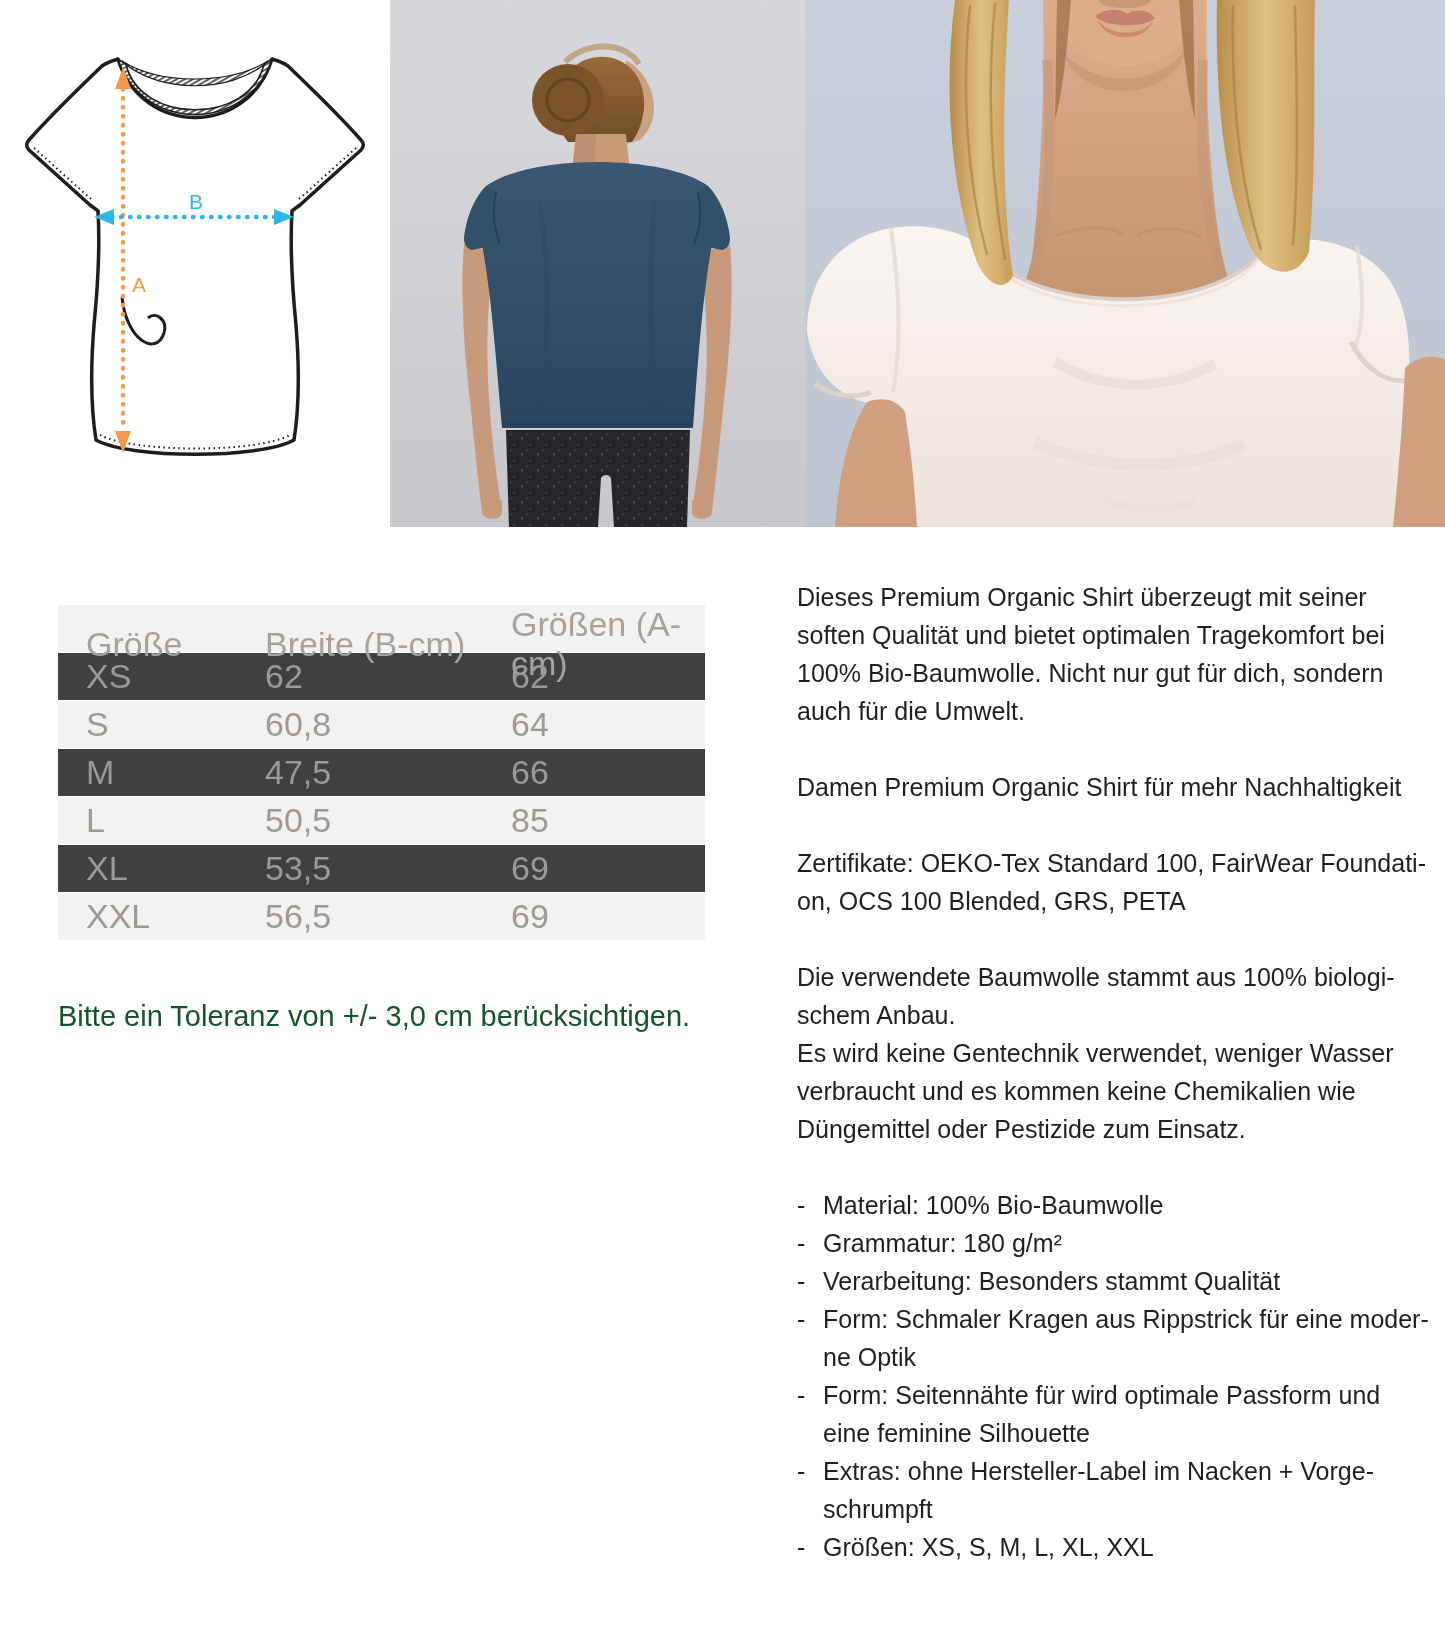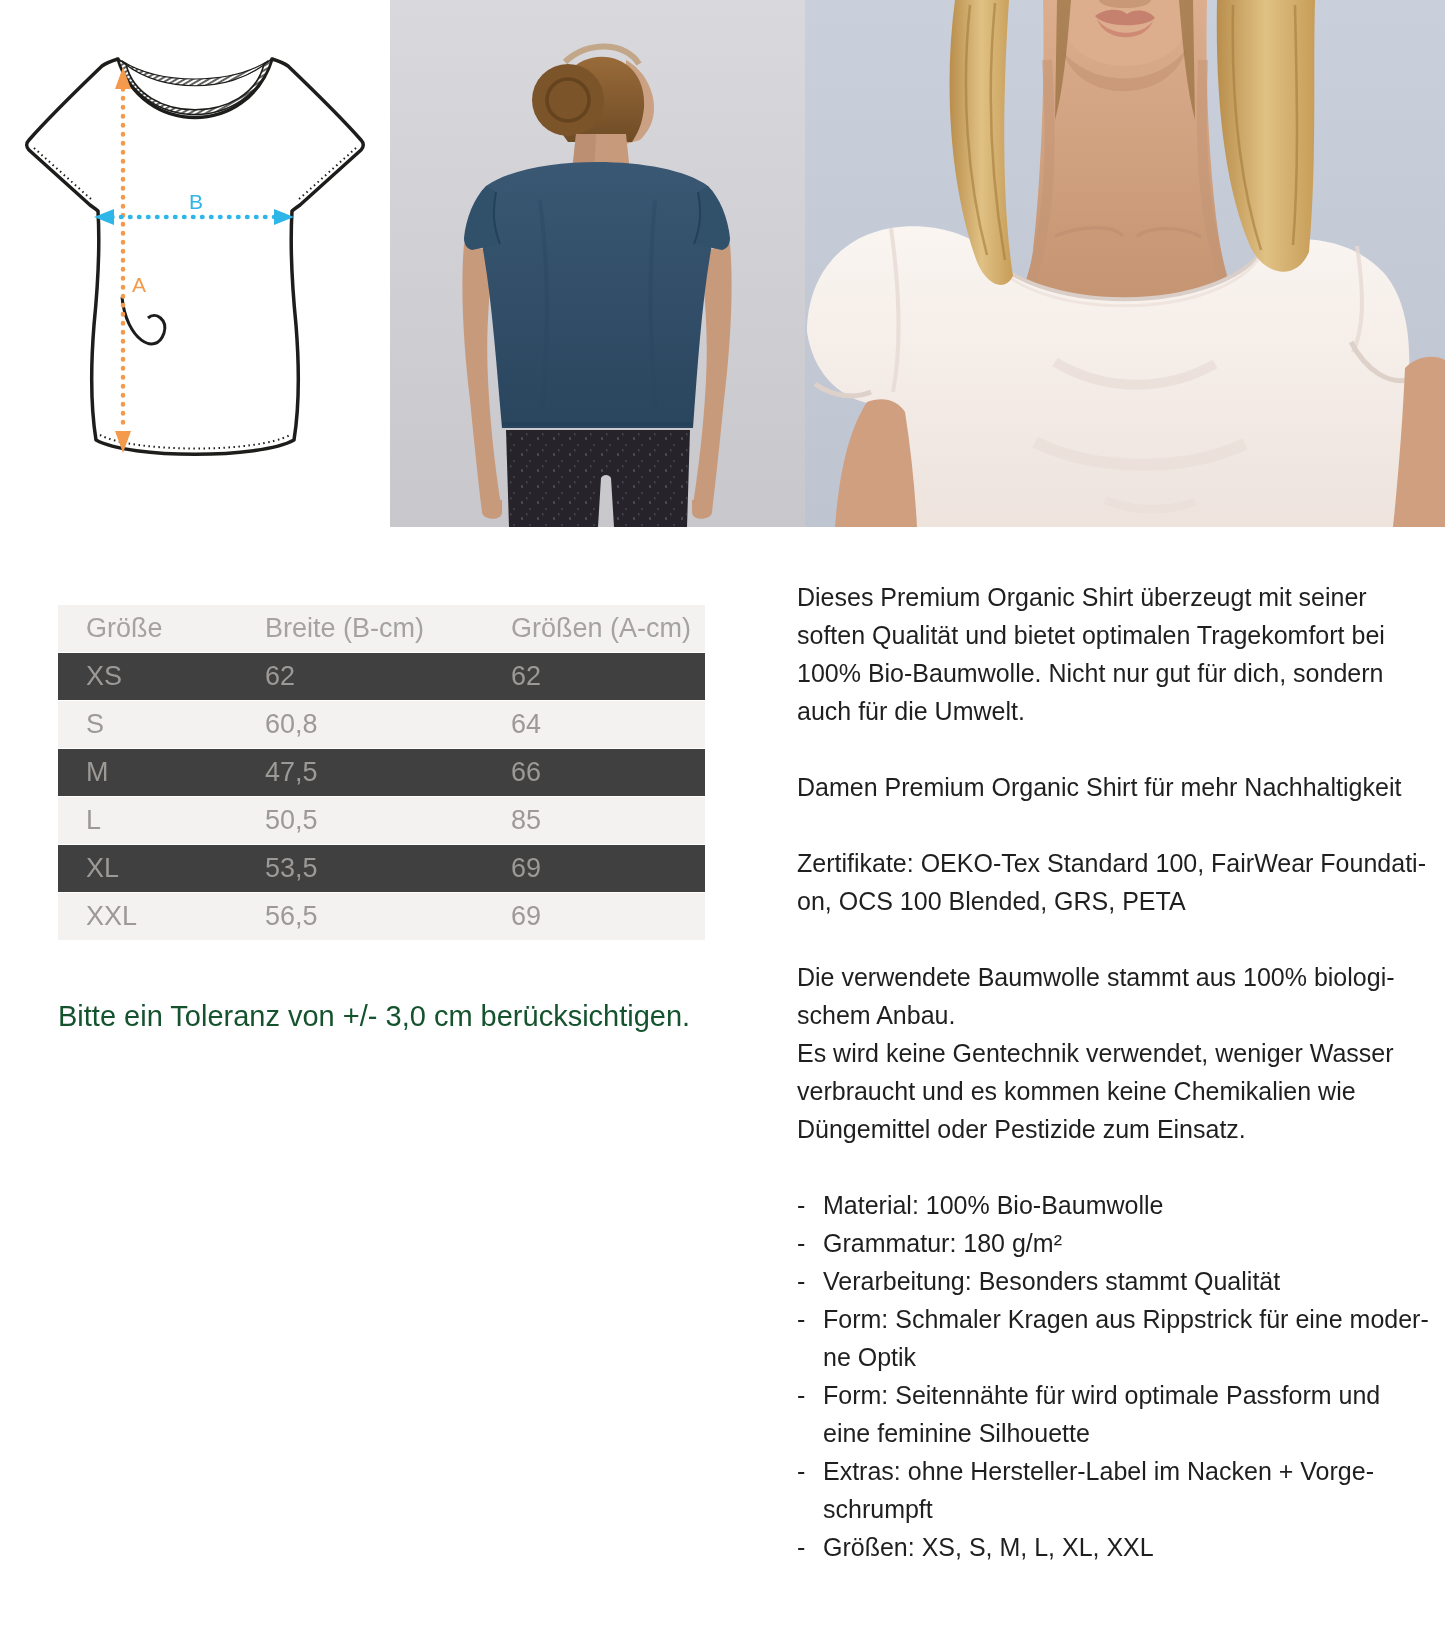--- a/index.html
+++ b/index.html
@@ -6,21 +6,21 @@
   .page{position:relative;width:1445px;height:1642px;background:#fff;overflow:hidden;
         font-family:"Liberation Sans",sans-serif;}
 
   
   .diagram{position:absolute;left:10px;top:45px;width:360px;height:430px;}
   .photo{position:absolute;top:0;height:527px;display:block;}
   .photo-mid{left:390px;width:415px;}
   .photo-right{left:805px;width:640px;}
 
   
-  .size-table{position:absolute;left:58px;top:605px;width:647px;font-size:27px;color:#9c9996;}
+  .size-table{position:absolute;left:58px;top:605px;width:647px;font-size:34px;color:#9c9996;}
   .trow{display:grid;grid-template-columns:179px 246px 1fr;align-items:center;height:47px;
         padding-left:28px;background:#f3f2f0;border-bottom:1px solid #ffffff;}
   .trow.alt{background:#404040;}
   .trow.head{color:#a5a29f;}
 
   .tolerance{position:absolute;left:58px;top:1000px;font-size:29px;color:#14532d;}
 
   
   .desc{position:absolute;left:797px;top:578px;width:660px;font-size:25px;line-height:38px;color:#1f1f1f;}
   .desc p{margin:0 0 38px 0;white-space:pre-line;}

